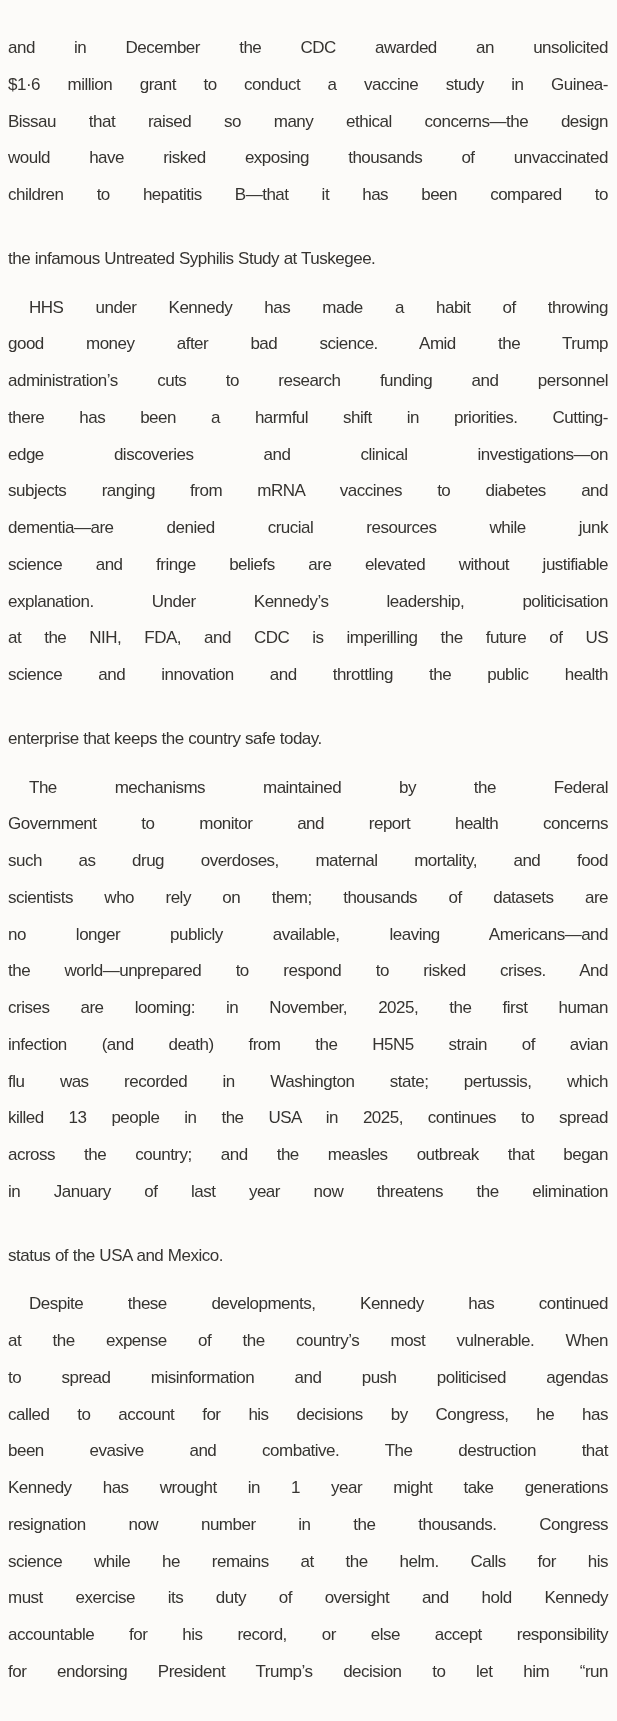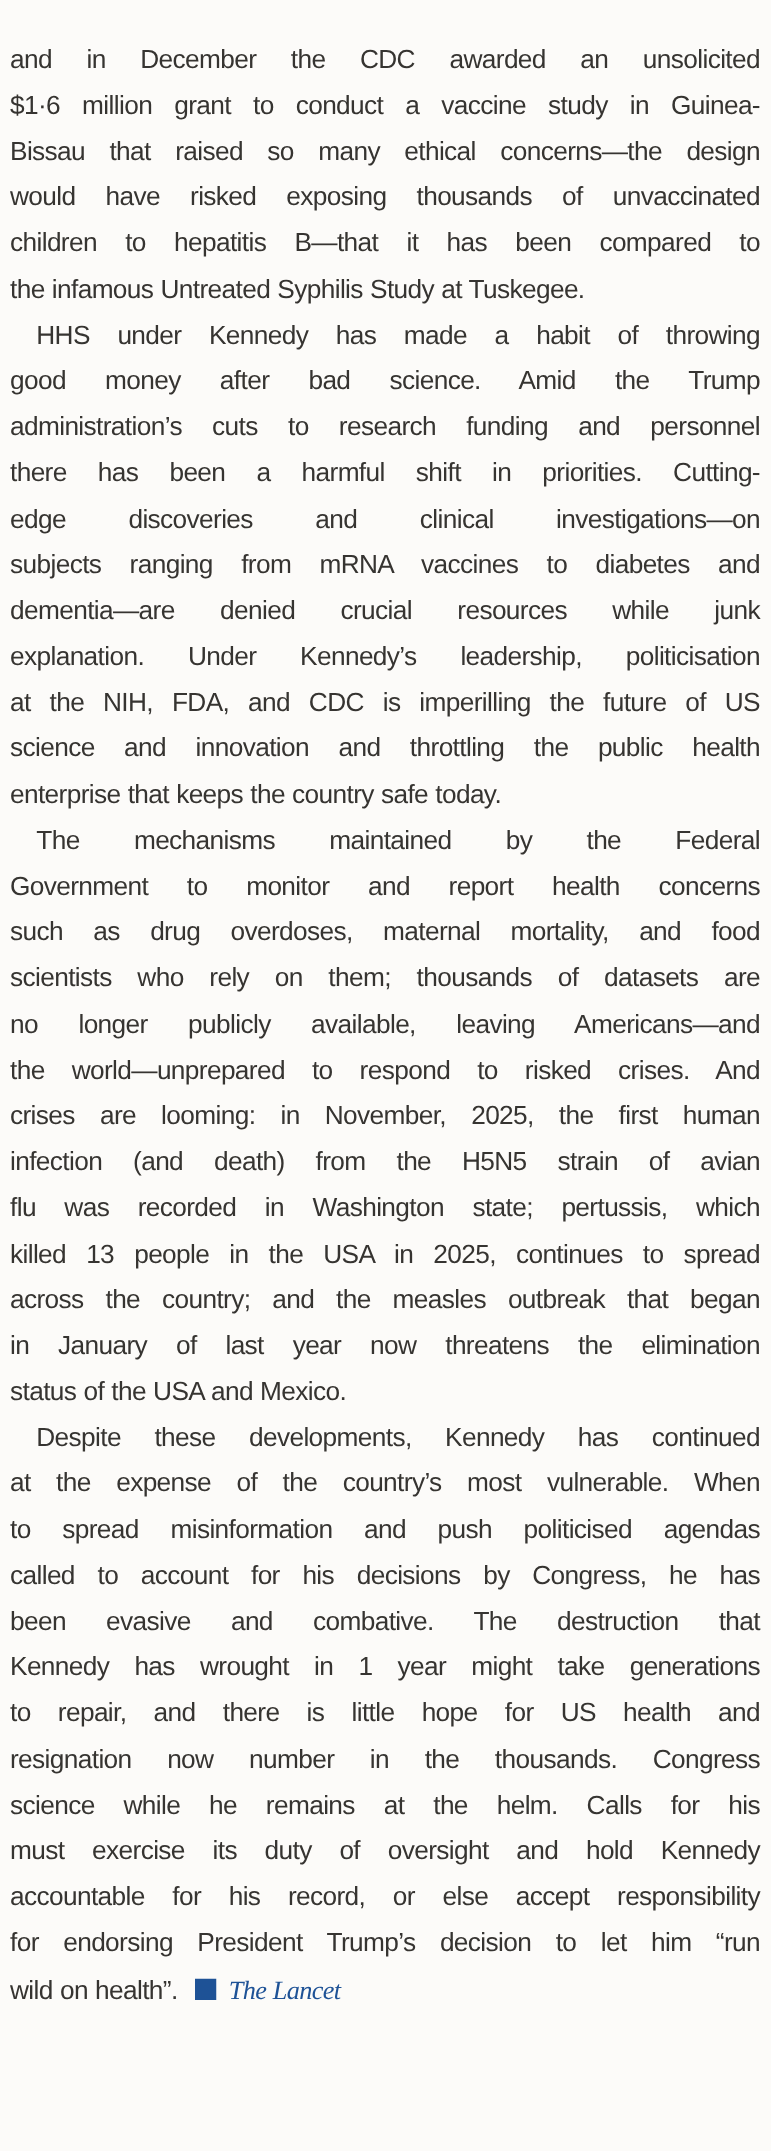--- a/index.html
+++ b/index.html
@@ -14,36 +14,37 @@
   }
   .page {
     position: relative;
     width: 617px;
     height: 1721px;
     box-sizing: border-box;
     padding: 30px 9px 0 8px;
     overflow: hidden;
     background: var(--bg);
     color: var(--ink);
-    font-size: 21px;
+    font-size: 17px;
     letter-spacing: -0.5px;
     line-height: 36.75px;
     word-spacing: 0.02em;
   }
   .paragraph { margin: 0; }
   .line {
     text-align: justify;
     text-align-last: justify;
     white-space: normal;
   }
   .line.last {
     text-align: left;
     text-align-last: left;
+    margin-top: 27px;
   }
-  .line.indent { text-indent: 21px; }
+  .line.indent { text-indent: 21px; margin-top: 12px; }
   .square {
     display: inline-block;
     width: 17px;
     height: 17px;
     background: var(--accent);
     margin: 0 10px 0 14px;
     vertical-align: baseline;
     position: relative;
     top: 1px;
   }
@@ -67,20 +68,21 @@
         <div class="line last">the infamous Untreated Syphilis Study at Tuskegee.</div>
       </div>
       <div class="paragraph">
         <div class="line indent">HHS under Kennedy has made a habit of throwing</div>
         <div class="line">good money after bad science. Amid the Trump</div>
         <div class="line">administration’s cuts to research funding and personnel</div>
         <div class="line">there has been a harmful shift in priorities. Cutting-</div>
         <div class="line">edge discoveries and clinical investigations—on</div>
         <div class="line">subjects ranging from mRNA vaccines to diabetes and</div>
         <div class="line">dementia—are denied crucial resources while junk</div>
+        <div class="line">science and fringe beliefs are elevated without justifiable</div>
         <div class="line">explanation. Under Kennedy’s leadership, politicisation</div>
         <div class="line">at the NIH, FDA, and CDC is imperilling the future of US</div>
         <div class="line">science and innovation and throttling the public health</div>
         <div class="line last">enterprise that keeps the country safe today.</div>
       </div>
       <div class="paragraph">
         <div class="line indent">The mechanisms maintained by the Federal</div>
         <div class="line">Government to monitor and report health concerns</div>
         <div class="line">such as drug overdoses, maternal mortality, and food</div>
         <div class="line">scientists who rely on them; thousands of datasets are</div>
@@ -94,21 +96,20 @@
         <div class="line">in January of last year now threatens the elimination</div>
         <div class="line last">status of the USA and Mexico.</div>
       </div>
       <div class="paragraph">
         <div class="line indent">Despite these developments, Kennedy has continued</div>
         <div class="line">at the expense of the country’s most vulnerable. When</div>
         <div class="line">to spread misinformation and push politicised agendas</div>
         <div class="line">called to account for his decisions by Congress, he has</div>
         <div class="line">been evasive and combative. The destruction that</div>
         <div class="line">Kennedy has wrought in 1 year might take generations</div>
-        <div class="line">to repair, and there is little hope for US health and</div>
         <div class="line">resignation now number in the thousands. Congress</div>
         <div class="line">science while he remains at the helm. Calls for his</div>
         <div class="line">must exercise its duty of oversight and hold Kennedy</div>
         <div class="line">accountable for his record, or else accept responsibility</div>
         <div class="line">for endorsing President Trump’s decision to let him “run</div>
         <div class="line last"><span>wild on health”.</span><span class="square"></span><span class="sig-name">The Lancet</span></div>
       </div>
     </article>
 </main>
 

